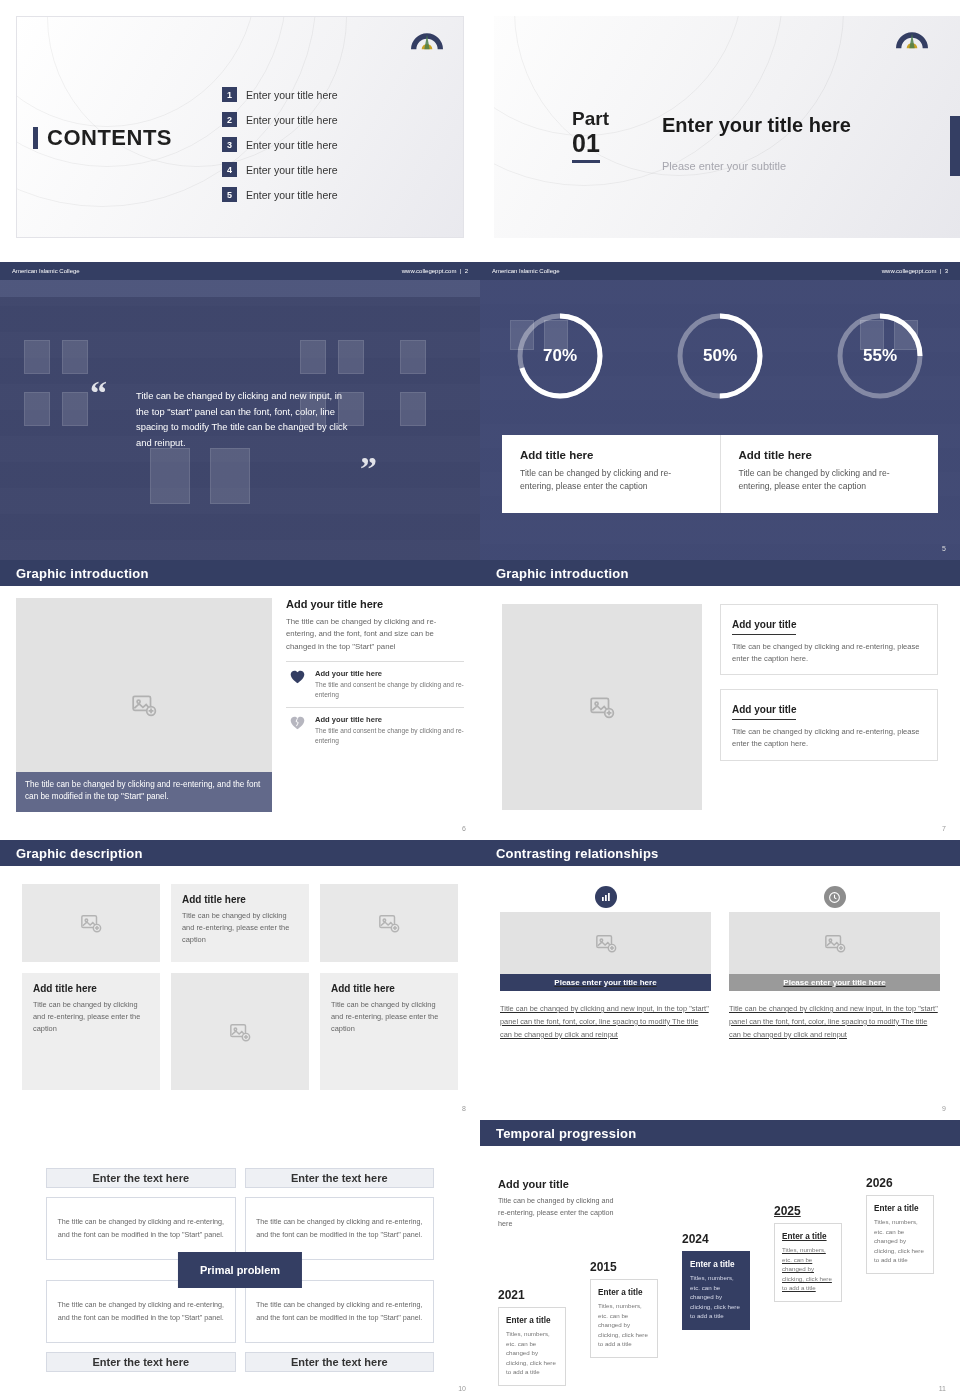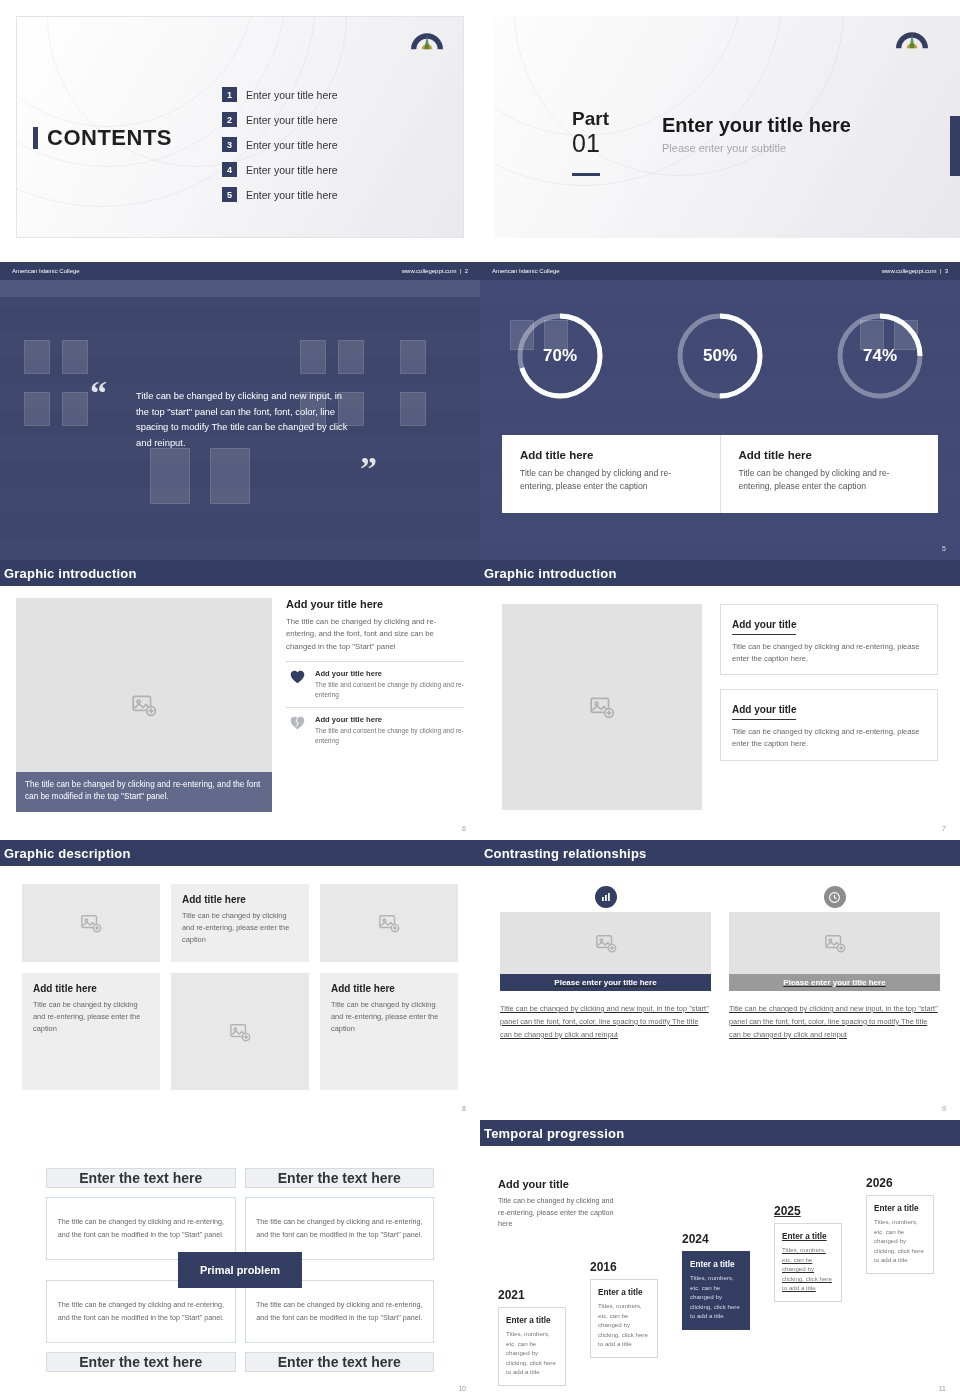--- a/index.html
+++ b/index.html
@@ -27,21 +27,21 @@
     font-size: 6px; display: flex; align-items: center;
     justify-content: space-between; padding: 0 12px;
   }
   .pagenum {
     position: absolute; right: 14px; bottom: 8px;
     font-size: 7px; color: #9a9a9a;
   }
   .slidehead {
     background: #343e63; color: #fff;
     height: 26px; display: flex; align-items: center;
-    padding-left: 4px; font-size: 13px; font-weight: bold;
+    padding-left: 16px; font-size: 13px; font-weight: bold;
     letter-spacing: .2px;
   }
   
   .logo { position: absolute; width: 40px; height: 26px; }
   .logo svg { width: 100%; height: 100%; }
   .s2card {
     position: absolute; left: 16px; top: 16px; right: 16px; bottom: 42px;
     background: linear-gradient(120deg,#ffffff 0%,#f3f3f5 60%,#e9e9ee 100%);
     border: 1px solid #e3e3e8;
   }
@@ -73,27 +73,27 @@
     position: absolute; left: 14px; top: 16px; right: 0; bottom: 42px;
     background: linear-gradient(120deg,#fdfdfd 0%,#f2f2f4 55%,#e7e7ec 100%);
   }
   .s3bar {
     position: absolute; right: 0; top: 100px; width: 10px; height: 60px;
     background: #343e63;
   }
   .part-label { position: absolute; left: 78px; top: 92px; }
   .part-word { font-size: 19px; font-weight: bold; color: #1f1f1f; }
   .part-num {
-    font-size: 25px; font-weight: normal; color: #1f1f1f;
+    font-size: 25px; font-weight: bold; color: #1f1f1f;
     border-bottom: 3px solid #343e63; display: inline-block;
-    padding-bottom: 15px; line-height: 1.1;
+    padding-bottom: 2px; line-height: 1.1;
   }
   .part-title { position: absolute; left: 168px; top: 98px; }
   .part-title h2 { font-size: 20px; font-weight: bold; color: #1a1a1a; }
-  .part-title p { font-size: 11px; color: #a6a6ae; margin-top: 5px; }
+  .part-title p { font-size: 11px; color: #a6a6ae; margin-top: 23px; }
 
   
   .photo {
     position: absolute; inset: 0;
     background:
       linear-gradient(rgba(62,71,115,.82),rgba(62,71,115,.82)),
       repeating-linear-gradient(180deg,#6b6f85 0 26px,#5e6279 26px 52px),
       repeating-linear-gradient(90deg,#73778c 0 34px,#656979 34px 68px);
   }
   .photo-building {
@@ -188,21 +188,21 @@
   .s9img { height: 62px; }
   .s9bar { height: 17px; color: #fff; font-size: 8px; display: flex; align-items: center; justify-content: center; font-weight: bold; }
   .s9p { font-size: 7.4px; color: #666; line-height: 1.75; margin-top: 12px; }
 
   
   .s10 { position: absolute; left: 46px; right: 46px; top: 48px; bottom: 28px; }
   .s10grid { display: grid; grid-template-columns: 1fr 1fr; gap: 9px; height: 100%; grid-template-rows: auto 1fr auto 1fr auto; }
   .s10tab {
     background: #eef0f4; border: 1px solid #d6dae3; height: 20px;
     display: flex; align-items: center; justify-content: center;
-    font-size: 14px; font-weight: bold; color: #333;
+    font-size: 11px; font-weight: bold; color: #333;
   }
   .s10box {
     border: 1px solid #d6dae3; padding: 10px;
     font-size: 7.2px; color: #666; line-height: 1.7; text-align: center;
     display: flex; align-items: center; justify-content: center;
   }
   .s10center {
     position: absolute; left: 50%; top: 50%; transform: translate(-50%,-50%);
     background: #343e63; color: #fff; font-size: 11px; font-weight: bold;
     padding: 12px 22px; white-space: nowrap;
@@ -351,21 +351,21 @@
           <circle cx="48" cy="48" r="40" fill="none" stroke="rgba(255,255,255,.35)" stroke-width="5"></circle>
           <circle cx="48" cy="48" r="40" fill="none" stroke="#ffffff" stroke-width="5" stroke-dasharray="125.7 251.3"></circle>
         </svg>
         <span>50%</span>
       </div>
       <div class="donut">
         <svg width="96" height="96" viewBox="0 0 96 96">
           <circle cx="48" cy="48" r="40" fill="none" stroke="rgba(255,255,255,.35)" stroke-width="5"></circle>
           <circle cx="48" cy="48" r="40" fill="none" stroke="#ffffff" stroke-width="5" stroke-dasharray="62.8 251.3"></circle>
         </svg>
-        <span>74%</span>
+        <span>55%</span>
       </div>
     </div>
     <div class="s5cards">
       <div class="s5card">
         <h4>Add title here</h4>
         <p>Title can be changed by clicking and re-entering, please enter the caption</p>
       </div>
       <div class="s5card">
         <h4>Add title here</h4>
         <p>Title can be changed by clicking and re-entering, please enter the caption</p>
@@ -572,21 +572,21 @@
 
       <div class="s11step" style="left:0px; top:126px;">
         <div class="s11year">2021</div>
         <div class="s11card">
           <h5>Enter a title</h5>
           <p>Titles, numbers, etc. can be changed by clicking, click here to add a title</p>
         </div>
       </div>
 
       <div class="s11step" style="left:92px; top:98px;">
-        <div class="s11year">2016</div>
+        <div class="s11year">2015</div>
         <div class="s11card">
           <h5>Enter a title</h5>
           <p>Titles, numbers, etc. can be changed by clicking, click here to add a title</p>
         </div>
       </div>
 
       <div class="s11step" style="left:184px; top:70px;">
         <div class="s11year">2024</div>
         <div class="s11card dark">
           <h5>Enter a title</h5>

